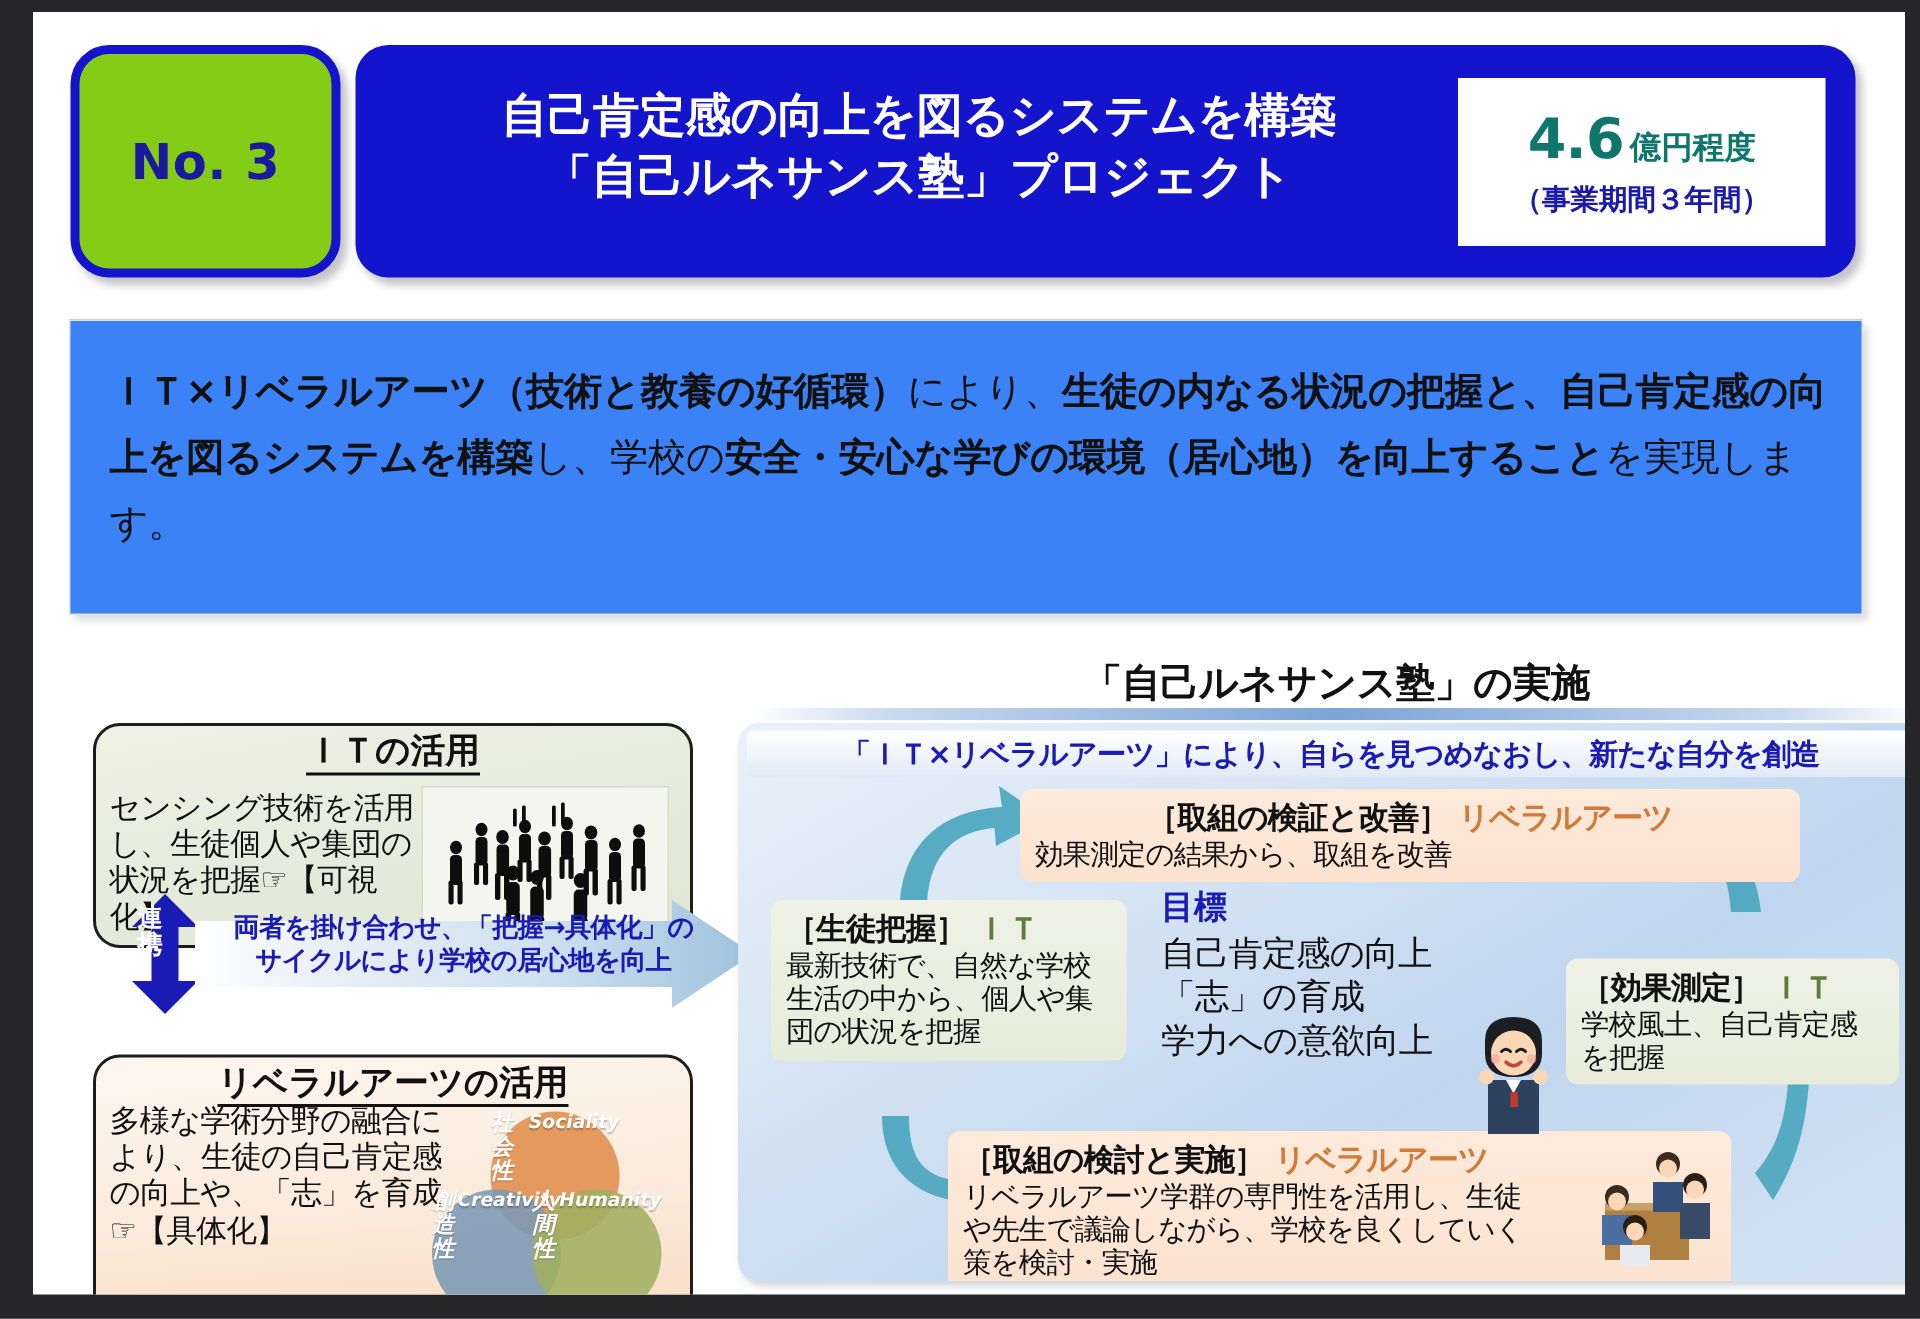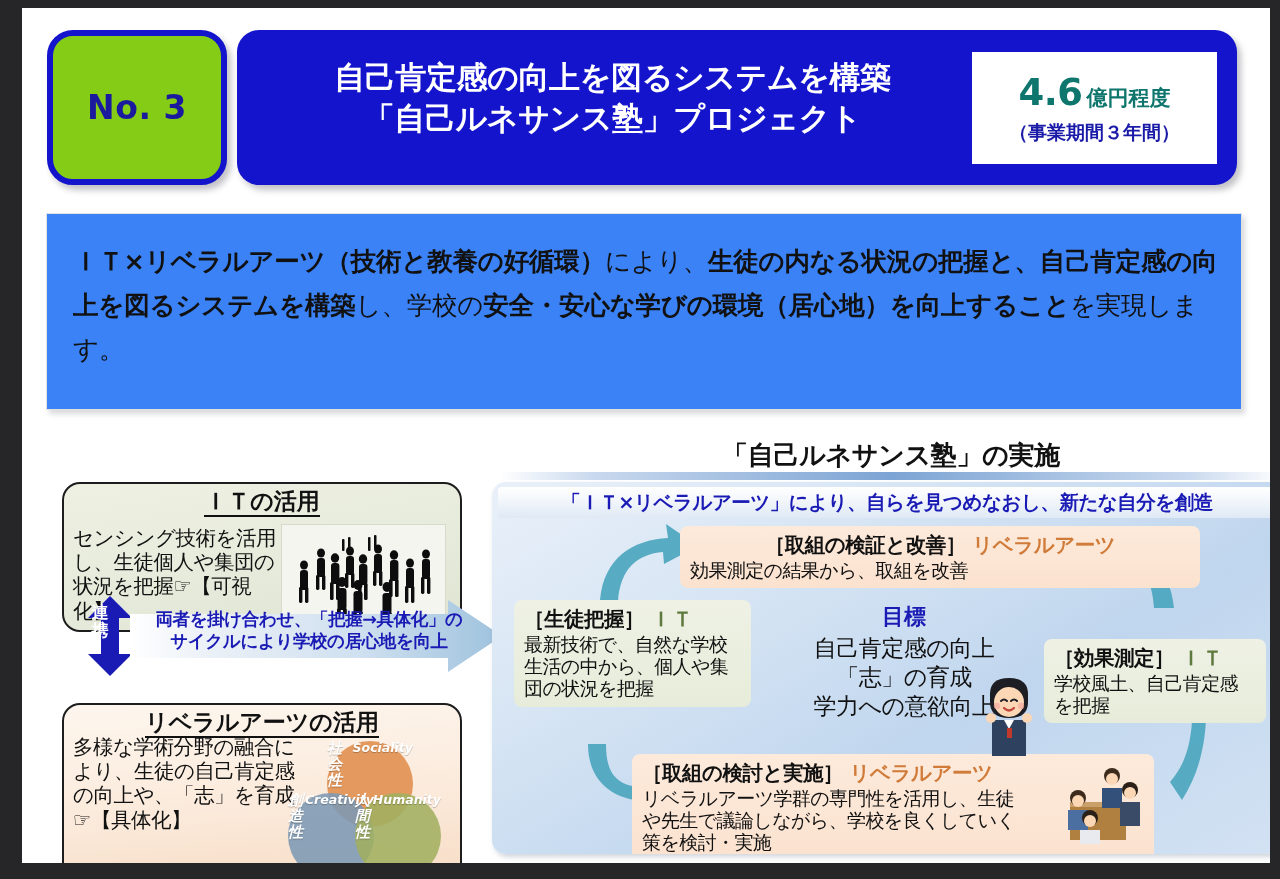--- a/index.html
+++ b/index.html
@@ -195,22 +195,22 @@
   .peach { background: linear-gradient(to bottom,#fdeadb,#fbe2cf); }
   .sage  { background: linear-gradient(to bottom,#eef1e4,#e7ecda); }
 
   #box-kensho { left: 172px; top: 44px; width: 520px; margin-left: 16px; }
   #box-kensho .hd { text-align: center; }
   #box-seito  { left: 22px;  top: 118px; width: 237px; }
   #box-kouka  { left: 552px; top: 118px; width: 222px; margin-top: 39px; }
   #box-kento  { left: 140px; top: 272px; width: 522px; }
 
   #goal {
-    position: absolute; left: 282px; top: 120px; width: 260px;
-    text-align: center;
+    position: absolute; left: 282px; top: 108px; width: 260px;
+    text-align: left;
   }
   #goal .g-label { color:#1a1ab4; font-weight: bold; font-size: 22px; margin-bottom: 2px; }
   #goal .g-line { color:#111; font-size: 23px; line-height: 1.25; letter-spacing:-.5px; }
 
   .svg-abs { position: absolute; left: 0; top: 0; pointer-events: none; }
 </style>
 </head>
 <body>
 
 <div id="frame">

